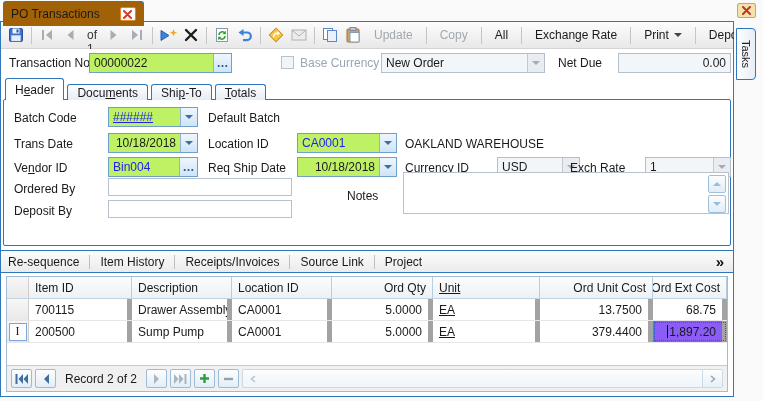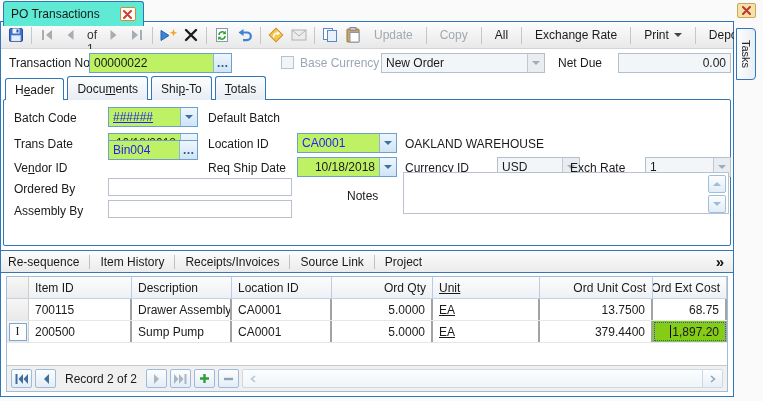--- a/index.html
+++ b/index.html
@@ -2,21 +2,21 @@
 <html><head>
 <meta charset="utf-8">
 <style>
   * { box-sizing: border-box; margin: 0; padding: 0; }
   body { font-family: "Liberation Sans", sans-serif; font-size: 12px; color: #1a1a1a; background: #fff; }
   .screen { position: relative; width: 763px; height: 401px; background: #fafafa; overflow: hidden; }
   .main-window { position: absolute; left: 0; top: 0; width: 734px; }
 
   
   .doc-tabstrip { height: 22px; position: relative; border-bottom: 1px solid #2f76bb; background: #fafafa; }
-  .doc-tab { position: absolute; left: 3px; top: 1px; height: 22px; z-index: 2; background: #5eead4;
+  .doc-tab { position: absolute; left: 3px; top: 1px; height: 22px; z-index: 2; background: #a16207;
              border: 1px solid #2f76bb; border-bottom: none; border-radius: 3px 3px 0 0;
              display: flex; align-items: center; gap: 20px; padding: 12px 7px; }
   .tab-close { width: 16px; height: 14px; border: 1px solid #e0872a; border-radius: 2px; background: #fff;
                display: flex; align-items: center; justify-content: center; }
 
   
   .window-body { border-left: 1px solid #2f76bb; border-right: 1px solid #2f76bb; border-bottom: 1px solid #2f76bb;
                  height: 375px; background: #fff; display: flex; flex-direction: column; }
 
   
@@ -45,21 +45,21 @@
   .arrow-btn .chev { width: 0; height: 0; border-left: 4px solid transparent; border-right: 4px solid transparent;
                      border-top: 4px solid #3e6f9e; }
   .field.disabled .arrow-btn { border-left-color: #c0cad4; background: #e9edf1; }
   .field.disabled .arrow-btn .chev { border-top-color: #9fadba; }
   .checkbox { width: 13px; height: 13px; border: 1px solid #b6c2ce; background: #f2f5f8; display: inline-block; }
   .dis-lbl { color: #9aa6b3; }
   .blue-val { color: #2222ee; }
 
   
   .form-tabs { flex: none; height: 22px; display: flex; align-items: flex-end; gap: 3px; padding-left: 4px; background: #fff; position: relative; z-index: 2; }
-  .ftab { height: 24px; border: 1px solid #2f76bb; border-bottom: none; border-radius: 3px 3px 0 0;
+  .ftab { height: 16px; border: 1px solid #2f76bb; border-bottom: none; border-radius: 3px 3px 0 0;
           display: flex; align-items: center; padding: 0 9px; background: linear-gradient(#fdfdfe, #e7edf4); margin-bottom: -1px; }
   .ftab.active { height: 22px; background: #fff; }
 
   
   .header-panel { flex: none; height: 147px; margin: 0 2px; border: 1px solid #2f76bb; border-radius: 2px;
                   background: #fff; position: relative; }
   .header-panel .lbl { position: absolute; white-space: nowrap; }
   .plain-input { position: absolute; height: 18px; border: 1px solid #b9c2cc; background: #fff; }
   .notes-area { position: absolute; border: 1px solid #b9c2cc; background: #fff; }
   .spin-col { position: absolute; right: 2px; top: 2px; display: flex; flex-direction: column; gap: 2px; }
@@ -75,34 +75,34 @@
   .ditem { padding: 0 8px; white-space: nowrap; }
   .ditem:first-child { padding-left: 0; }
   .dsep { width: 1px; height: 14px; background: #c0c0c0; margin: 0 2px; }
   .overflow { margin-left: auto; font-weight: bold; font-size: 15px; color: #111; padding-right: 2px; }
 
   
   .grid-panel { flex: 1; margin: 3px 5px 4px 5px; border: 1px solid #a3bcd2; background: #fff; display: flex; flex-direction: column; }
   .grid-head { flex: none; height: 22px; display: flex; background: linear-gradient(#fbfcfd, #eef1f4); border-bottom: 1px solid #c2d3e3; }
   .gh { display: flex; align-items: center; padding: 0 6px; border-right: 1px solid #b7cde2; white-space: nowrap; overflow: hidden; }
   .grid-row { flex: none; height: 22px; display: flex; border-bottom: 1px solid #e6e6e6; }
-  .gc { display: flex; align-items: center; padding: 8px 6px; border-right: 2px solid #a3a3a3; white-space: nowrap; overflow: hidden; }
+  .gc { display: flex; align-items: center; padding: 8px 6px; border-right: 5px solid #a3a3a3; white-space: nowrap; overflow: hidden; }
   .right { justify-content: flex-end; }
   .sel-col { width: 22px; flex: none; padding: 0; border-right: 1px solid #cfcfcf; background: linear-gradient(#f7f7f7, #e9e9e9);
              display: flex; align-items: center; justify-content: center; }
   .sel-cur { width: 18px; height: 18px; border: 1px solid #7aa6d8; background: #fdfdfd; display: flex; align-items: center; justify-content: center;
              font-family: "Liberation Serif", serif; font-size: 12px; color: #222; }
   .c-item { width: 103px; flex: none; }
   .c-desc { width: 100px; flex: none; }
   .c-loc  { width: 100px; flex: none; }
   .c-qty  { width: 101px; flex: none; }
   .c-unit { width: 107px; flex: none; text-decoration: underline; }
   .c-ucost{ width: 113px; flex: none; }
   .c-ecost{ flex: 1; }
-  .edit-cell { outline: 1px dotted #3355cc; outline-offset: -2px; background: #84cc16; }
+  .edit-cell { outline: 1px dotted #3355cc; outline-offset: -2px; background: #8b5cf6; }
   .caret { width: 1px; height: 13px; background: #000; margin-right: 1px; flex: none; }
   .grid-filler { flex: 1; background: #fff; }
 
   
   .record-nav { flex: none; height: 26px; border-top: 1px solid #c9c9c9; background: #f0f0f0;
                 display: flex; align-items: center; padding: 0 4px; gap: 3px; }
   .nbtn { width: 21px; height: 19px; border: 1px solid #9dbbd8; border-radius: 2px;
           background: linear-gradient(#fdfefe, #e3edf7); display: flex; align-items: center; justify-content: center; flex: none; }
   .rec-text { padding: 0 6px; white-space: nowrap; }
   .hscroll { flex: 1; height: 19px; display: flex; align-items: center; border: 1px solid #ccd8e2; border-radius: 2px;
@@ -305,21 +305,21 @@
         <span class="lbl" style="left:204px; top:37px">Location ID</span>
         <div class="field" style="left:293px; top:33px; width:100px">
           <span class="val blue-val">CA0001</span>
           <span class="arrow-btn">
               <span class="chev"></span>
             </span>
         </div>
         <span class="lbl" style="left:401px; top:37px">OAKLAND WAREHOUSE</span>
 
         <span class="lbl" style="left:10px; top:61px">Ve<u>n</u>dor ID</span>
-        <div class="field" style="left:104px; top:40px; width:90px">
+        <div class="field" style="left:104px; top:57px; width:90px">
           <span class="val blue-val">Bin004</span>
           <span class="browse-btn">…</span>
         </div>
         <span class="lbl" style="left:204px; top:61px">Req Ship Date</span>
         <div class="field" style="left:293px; top:57px; width:100px">
           <span class="val right">10/18/2018</span>
           <span class="arrow-btn">
               <span class="chev"></span>
             </span>
         </div>
@@ -345,21 +345,21 @@
           <span></span>
           <div class="spin-col">
             <div class="spin-btn">
                 <span class="chev-up"></span>
               </div>
             <div class="spin-btn">
                 <span class="chev-down"></span>
               </div>
           </div>
         </div>
-        <span class="lbl" style="left:10px; top:104px">Assembly By</span>
+        <span class="lbl" style="left:10px; top:104px">Deposit By</span>
         <div class="plain-input" style="left:104px; top:100px; width:184px"><span></span></div>
       </div>
 
       <div class="detail-toolbar">
         <div class="ditem">Re-sequence</div>
         <div class="dsep"></div>
         <div class="ditem">Item History</div>
         <div class="dsep"></div>
         <div class="ditem">Receipts/Invoices</div>
         <div class="dsep"></div>

